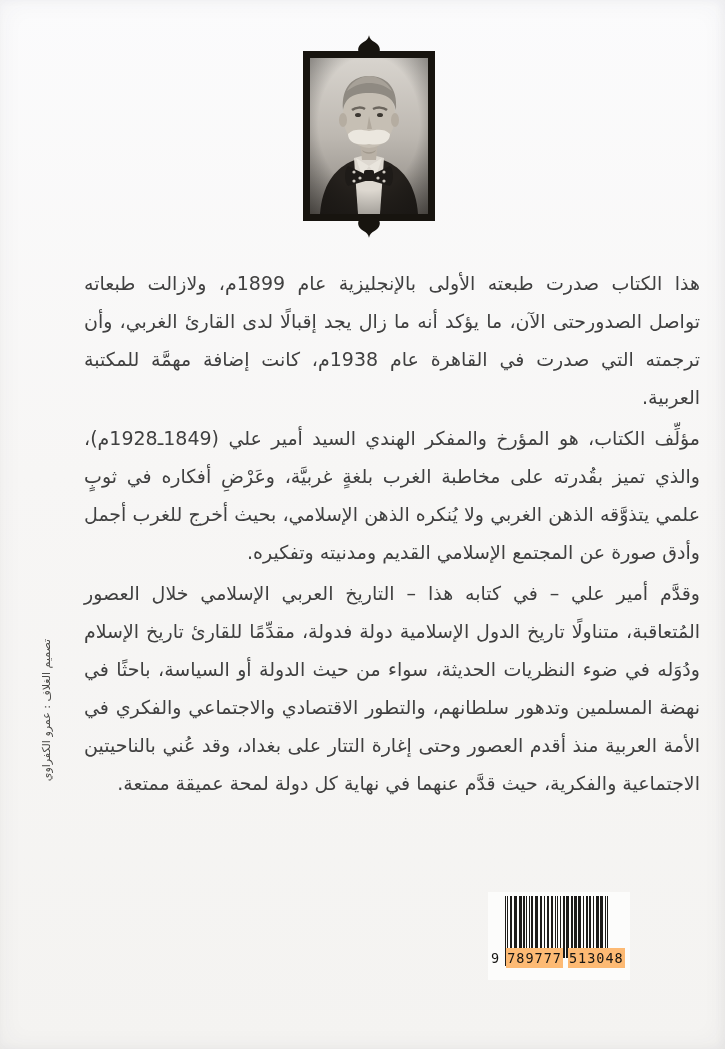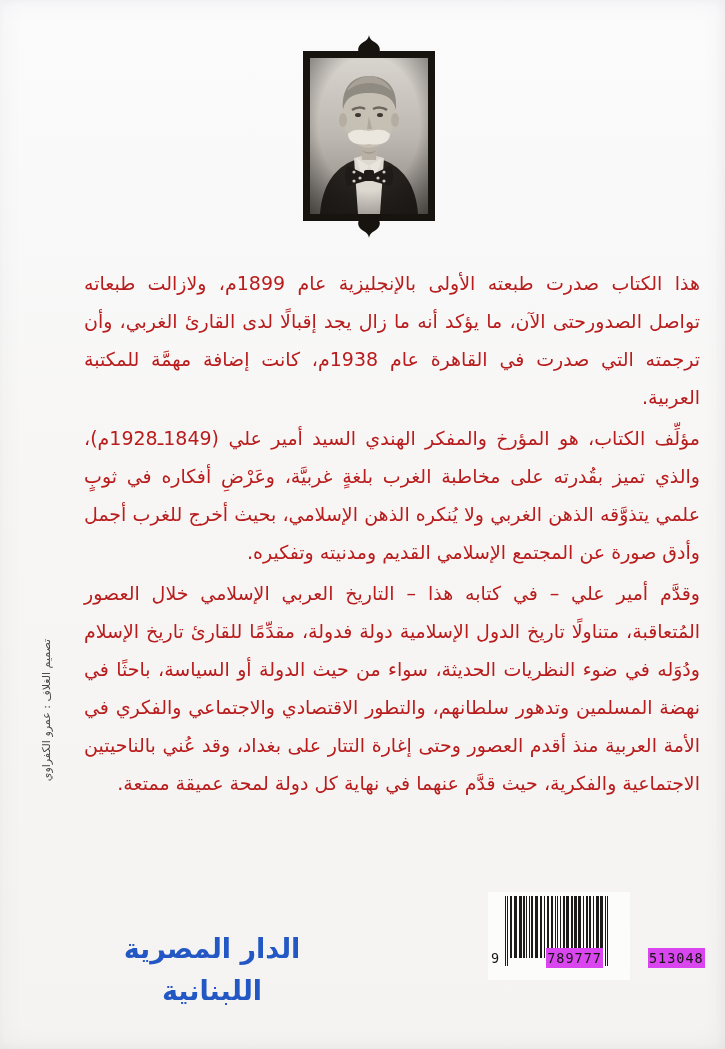--- a/index.html
+++ b/index.html
@@ -21,21 +21,21 @@
   .frame{
     position:absolute;left:0;top:16px;width:132px;height:170px;
     background:#17140f;padding:7px;box-sizing:border-box;
   }
   .photo{width:100%;height:100%;display:block;}
 
   
   .text-block{
     position:absolute;right:25px;left:84px;top:264px;
     direction:rtl;text-align:justify;
-    font-size:19px;line-height:38px;color:#b91c1c;
+    font-size:19px;line-height:38px;color:#404040;
     letter-spacing:0;
   }
   .text-block p{margin:0 0 3px 0;}
 
   
   .credit{
     position:absolute;left:-33px;top:702px;width:162px;height:16px;
     transform:rotate(-90deg);
     direction:rtl;text-align:center;
     font-size:11px;color:#4a4946;white-space:nowrap;
@@ -51,21 +51,21 @@
   .barcode{position:absolute;left:488px;top:892px;width:142px;height:88px;background:#fcfcfb;}
   .bars{position:absolute;left:17px;top:4px;height:68px;display:flex;align-items:flex-start;}
   .bars span{display:inline-block;background:#1c1b19;height:62px;}
   .bars span.tall{height:70px;}
   .digits{
     position:absolute;left:2px;top:56px;display:flex;gap:5px;
     font-family:"DejaVu Sans Mono",monospace;font-size:13.5px;color:#161513;
     letter-spacing:1px;
   }
   .digits .grp{background:transparent;padding:0 1px;line-height:20px;}
-  .digits .grp.boxed{background:#d946ef;margin-left:40px;}
+  .digits .grp.boxed{background:#fdba74;}
 </style>
 </head>
 <body>
 
 <div class="cover">
 
   <div class="portrait-wrap">
     <svg class="ornament top" viewBox="0 0 24 20">
       <path d="M12 0 C12.6 3.2 14.2 4.6 17 6.2 C21 8.4 22 11.2 22 13.6 C22 17.6 17.8 20 12 20 C6.2 20 2 17.6 2 13.6 C2 11.2 3 8.4 7 6.2 C9.8 4.6 11.4 3.2 12 0 Z" fill="#17140f"></path>
     </svg>
@@ -122,23 +122,20 @@
   </div>
 
   <div class="text-block">
     <p>هذا الكتاب صدرت طبعته الأولى بالإنجليزية عام 1899م، ولازالت طبعاته تواصل الصدورحتى الآن، ما يؤكد أنه ما زال يجد إقبالًا لدى القارئ الغربي، وأن ترجمته التي صدرت في القاهرة عام 1938م، كانت إضافة مهمَّة للمكتبة العربية.</p>
     <p>مؤلِّف الكتاب، هو المؤرخ والمفكر الهندي السيد أمير علي (1849ـ1928م)، والذي تميز بقُدرته على مخاطبة الغرب بلغةٍ غربيَّة، وعَرْضِ أفكاره في ثوبٍ علمي يتذوَّقه الذهن الغربي ولا يُنكره الذهن الإسلامي، بحيث أخرج للغرب أجمل وأدق صورة عن المجتمع الإسلامي القديم ومدنيته وتفكيره.</p>
     <p>وقدَّم أمير علي – في كتابه هذا – التاريخ العربي الإسلامي خلال العصور المُتعاقبة، متناولًا تاريخ الدول الإسلامية دولة فدولة، مقدِّمًا للقارئ تاريخ الإسلام ودُوَله في ضوء النظريات الحديثة، سواء من حيث الدولة أو السياسة، باحثًا في نهضة المسلمين وتدهور سلطانهم، والتطور الاقتصادي والاجتماعي والفكري في الأمة العربية منذ أقدم العصور وحتى إغارة التتار على بغداد، وقد عُني بالناحيتين الاجتماعية والفكرية، حيث قدَّم عنهما في نهاية كل دولة لمحة عميقة ممتعة.</p>
   </div>
 
   <div class="credit">تصميم الغلاف : عمرو الكفراوي</div>
 
-  <div class="publisher">
-    <span style="color:#2257c4;">الدار المصرية اللبنانية</span>
-  </div>
 
   <div class="barcode">
     <div class="bars" id="bars">
         <span class="tall" style="width: 1px; margin-right: 1px;"></span>
         <span class="tall" style="width: 1px; margin-right: 2px;"></span>
         <span style="width: 2px; margin-right: 2px;"></span>
         <span style="width: 3px; margin-right: 2px;"></span>
         <span style="width: 3px; margin-right: 1px;"></span>
         <span style="width: 2px; margin-right: 1px;"></span>
         <span style="width: 1px; margin-right: 2px;"></span>

